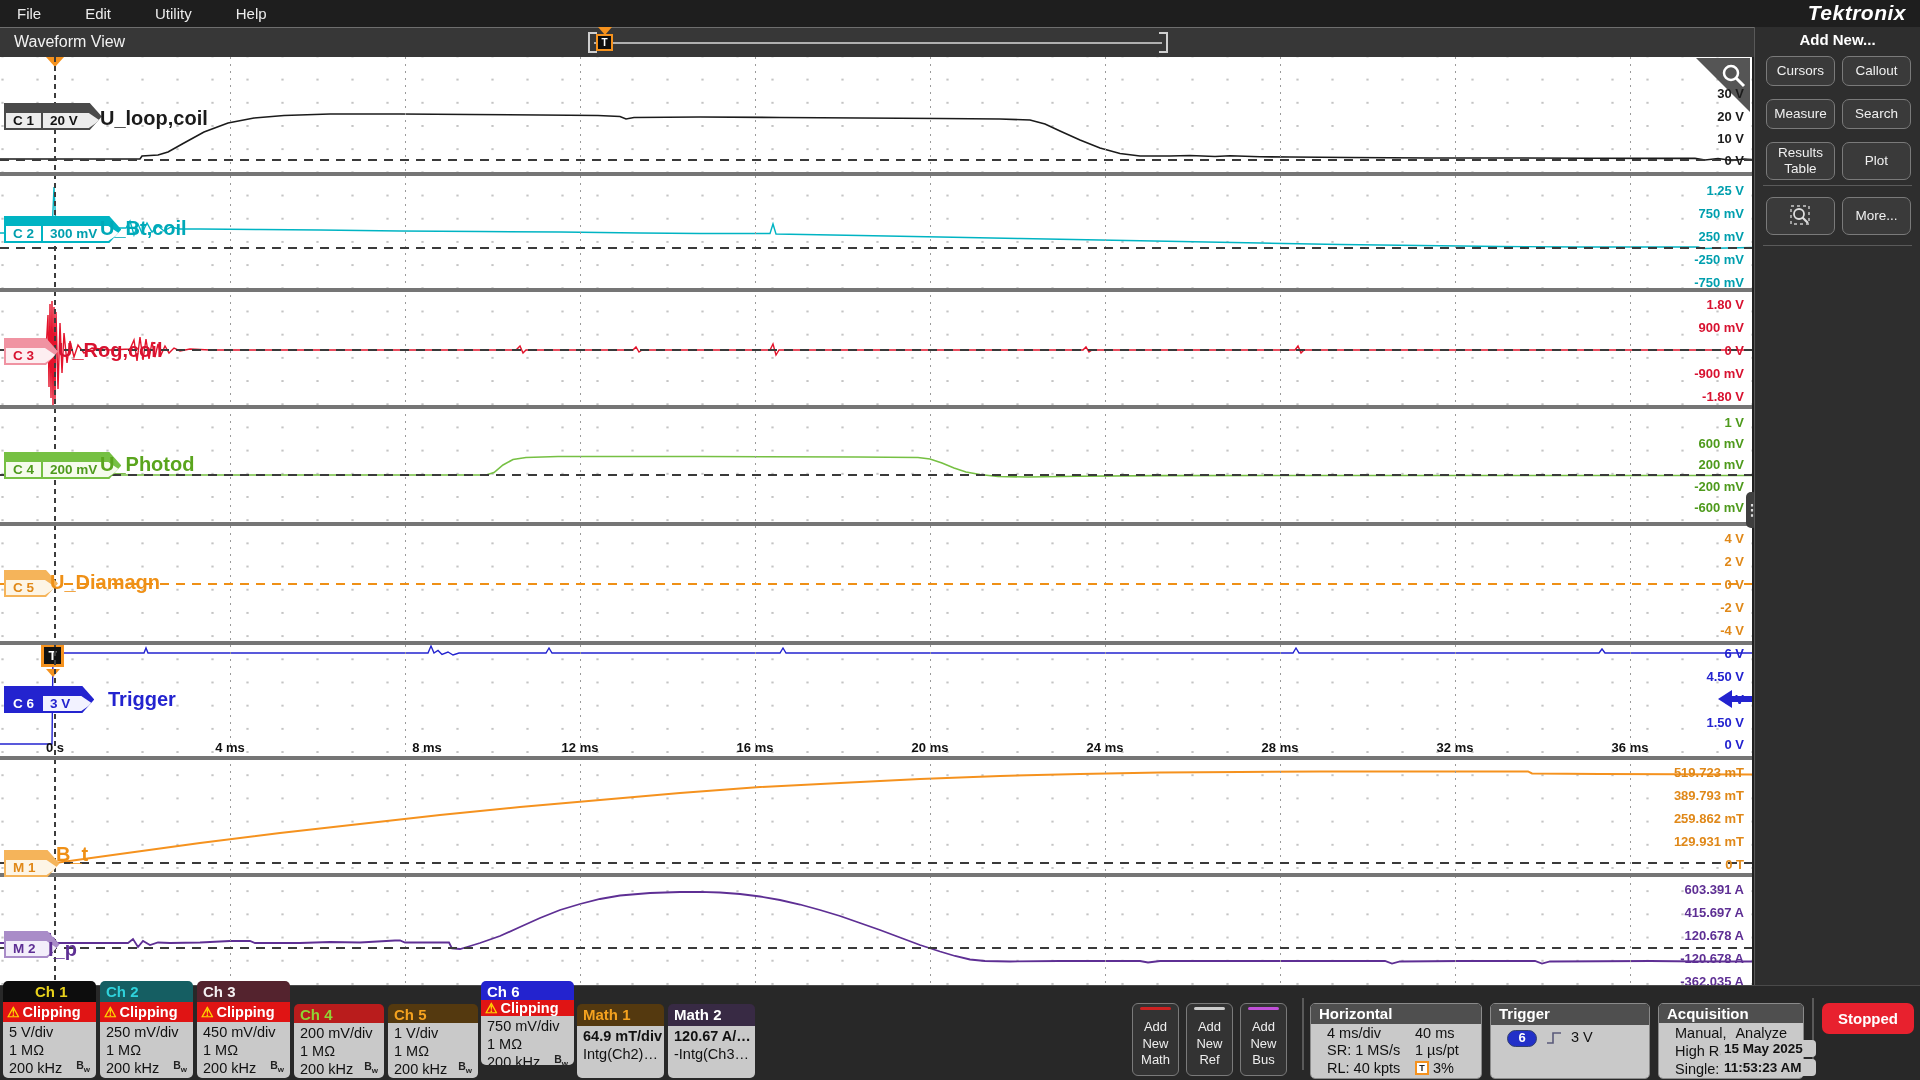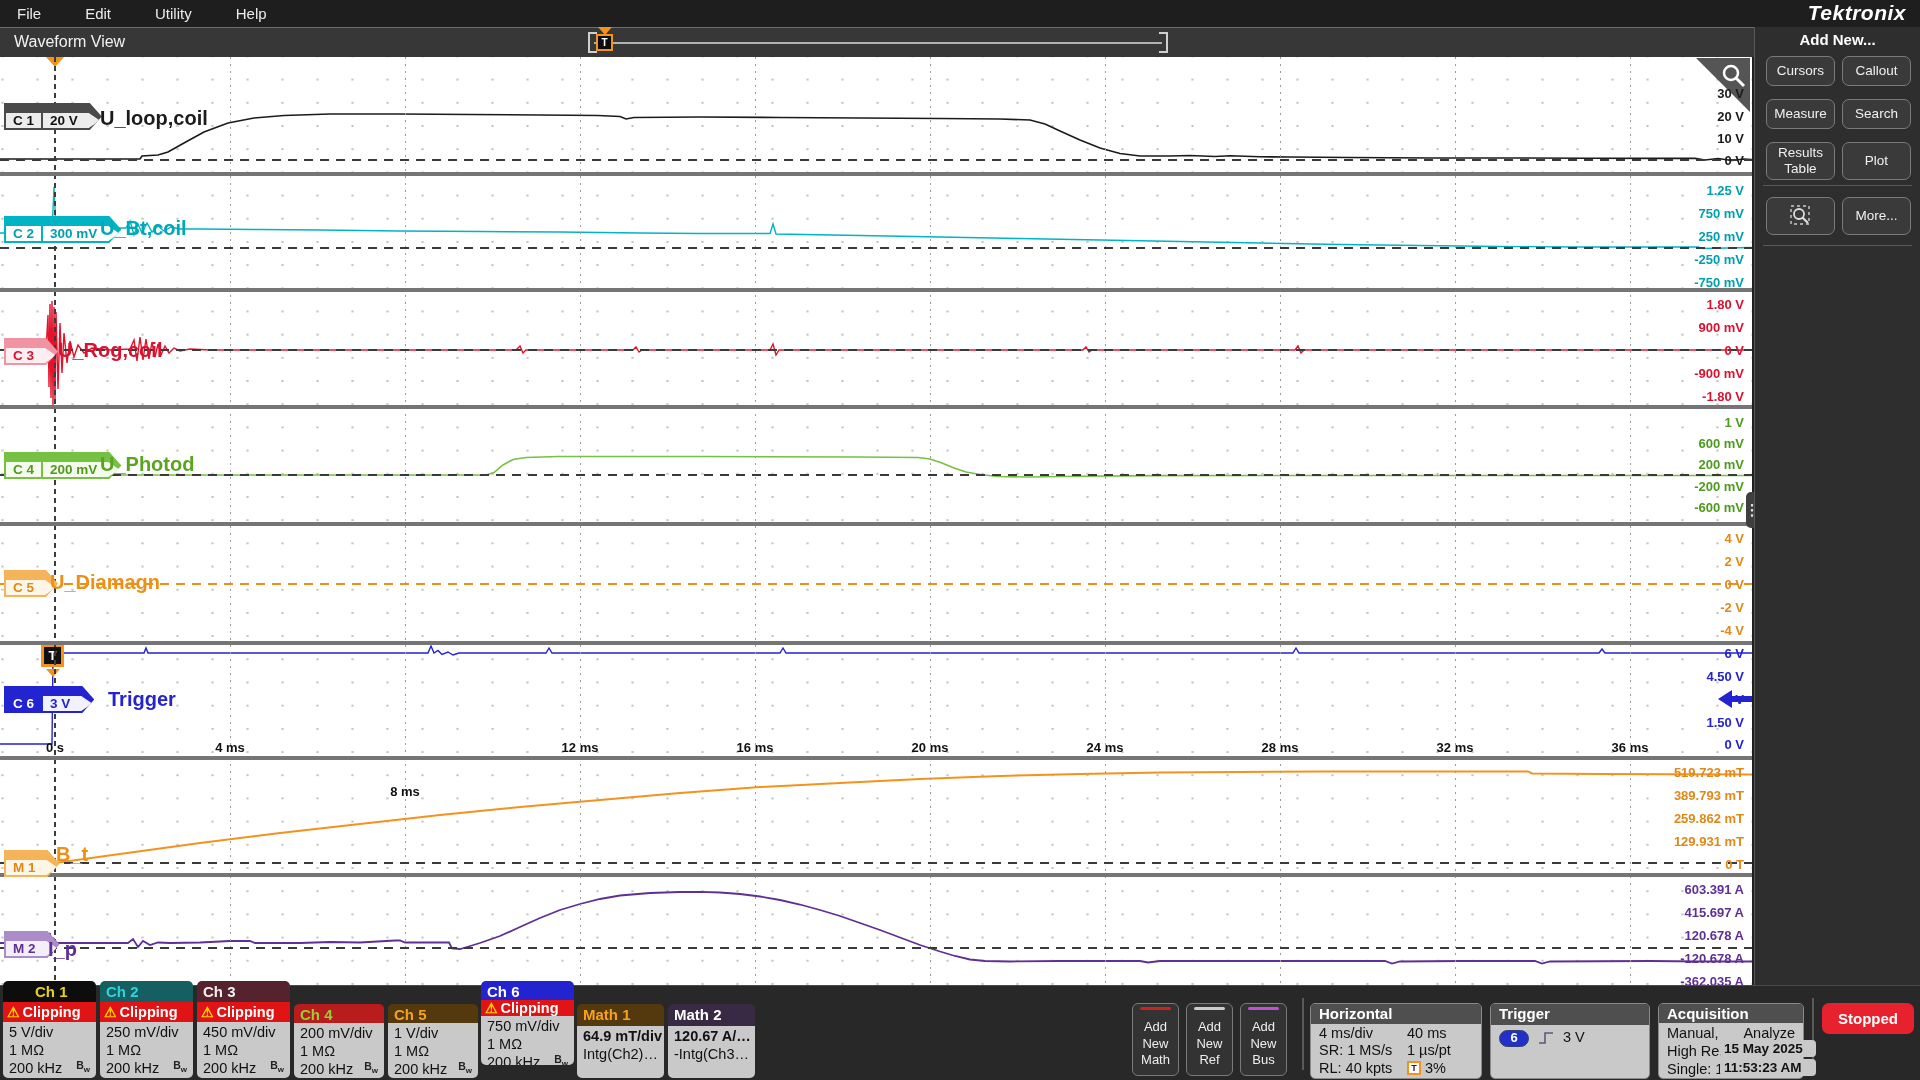--- a/index.html
+++ b/index.html
@@ -78,21 +78,21 @@
   .chbadge .brow { padding:9px 6px; height:17px; line-height:17px; display:flex; justify-content:space-between; align-items:center; white-space:nowrap; }
   .chbadge .brow.b { font-weight:700; }
   .bw { font-size:10.5px; font-weight:700; color:#222; }
   .bw sub { font-size:8px; }
 
   .addbtn { position:absolute; top:17px; width:47px; height:73px; background:#333; border:1.5px solid #7a7a7a; border-radius:6px; color:#eee; font-size:13px; line-height:1.3; text-align:center; padding-top:9px; }
   .addbtn .stripe { position:absolute; top:3px; left:7px; right:7px; height:3px; border-radius:2px; background:var(--sc); }
 
   .info-panel { position:absolute; top:17px; height:76px; border:1px solid #8a8a8a; border-radius:5px; overflow:hidden; display:flex; flex-direction:column; }
   .info-panel .ph { background:#4f4f4f; color:#fff; font-size:15px; font-weight:700; padding:1px 8px; height:21px; }
-  .info-panel .pb { background:#c9c9c9; color:#111; flex:1; font-size:14.5px; padding:1px 8px; }
+  .info-panel .pb { background:#c9c9c9; color:#111; flex:1; font-size:14.5px; padding:1px 16px; }
   .hp-row { display:flex; height:17.5px; line-height:17.5px; }
   .hp-row .c1 { width:88px; }
   .hp-row .c2 { display:flex; align-items:center; gap:4px; }
   .t-flag { display:inline-flex; width:14px; height:14px; border:2px solid #f5921e; background:#fff; color:#222; font-size:9px; font-weight:700; align-items:center; justify-content:center; }
   .trig-pill { display:inline-flex; width:30px; height:17px; border-radius:9px; background:#2230c8; border:1px solid #33406e; color:#fff; font-size:13px; font-weight:700; align-items:center; justify-content:center; }
   .acq-r1 { display:flex; justify-content:space-between; height:18px; line-height:18px; }
   .acq-r { height:18px; line-height:18px; white-space:nowrap; }
 
   .vsep { position:absolute; top:12px; height:72px; width:2px; background:#5a5a5a; }
   #stopped { position:absolute; left:1822px; top:17px; width:92px; height:31px; background:#e8212e; border-radius:7px; color:#fff; font-size:15px; font-weight:700; display:flex; align-items:center; justify-content:center; }
@@ -258,21 +258,21 @@
       <div class="scale-label" style="top: 901px; color: rgb(94, 47, 148);">-120.678 A</div>
       <div class="scale-label" style="top: 924px; color: rgb(94, 47, 148);">-362.035 A</div>
       <div class="lane-badge" style="top: 874px; --bc: #a98cc8;">
         <div class="lane-badge-in" style="background: rgb(243, 238, 250);">
           <span class="seg" style="color: rgb(94, 47, 148);">M 2</span>
         </div>
       </div>
       <div class="lane-name" style="left: 48px; top: 881px; color: rgb(94, 47, 148);">I_p</div>
       <div class="tick-label" style="left: 55px;">0 s</div>
       <div class="tick-label" style="left: 230px;">4 ms</div>
-      <div class="tick-label" style="left: 405px; margin-top: 44px;">8 ms</div>
+      <div class="tick-label" style="left: 427px;">8 ms</div>
       <div class="tick-label" style="left: 580px;">12 ms</div>
       <div class="tick-label" style="left: 755px;">16 ms</div>
       <div class="tick-label" style="left: 930px;">20 ms</div>
       <div class="tick-label" style="left: 1105px;">24 ms</div>
       <div class="tick-label" style="left: 1280px;">28 ms</div>
       <div class="tick-label" style="left: 1455px;">32 ms</div>
       <div class="tick-label" style="left: 1630px;">36 ms</div>
     </div>
 
   <div id="drag-handle">⋮</div>

